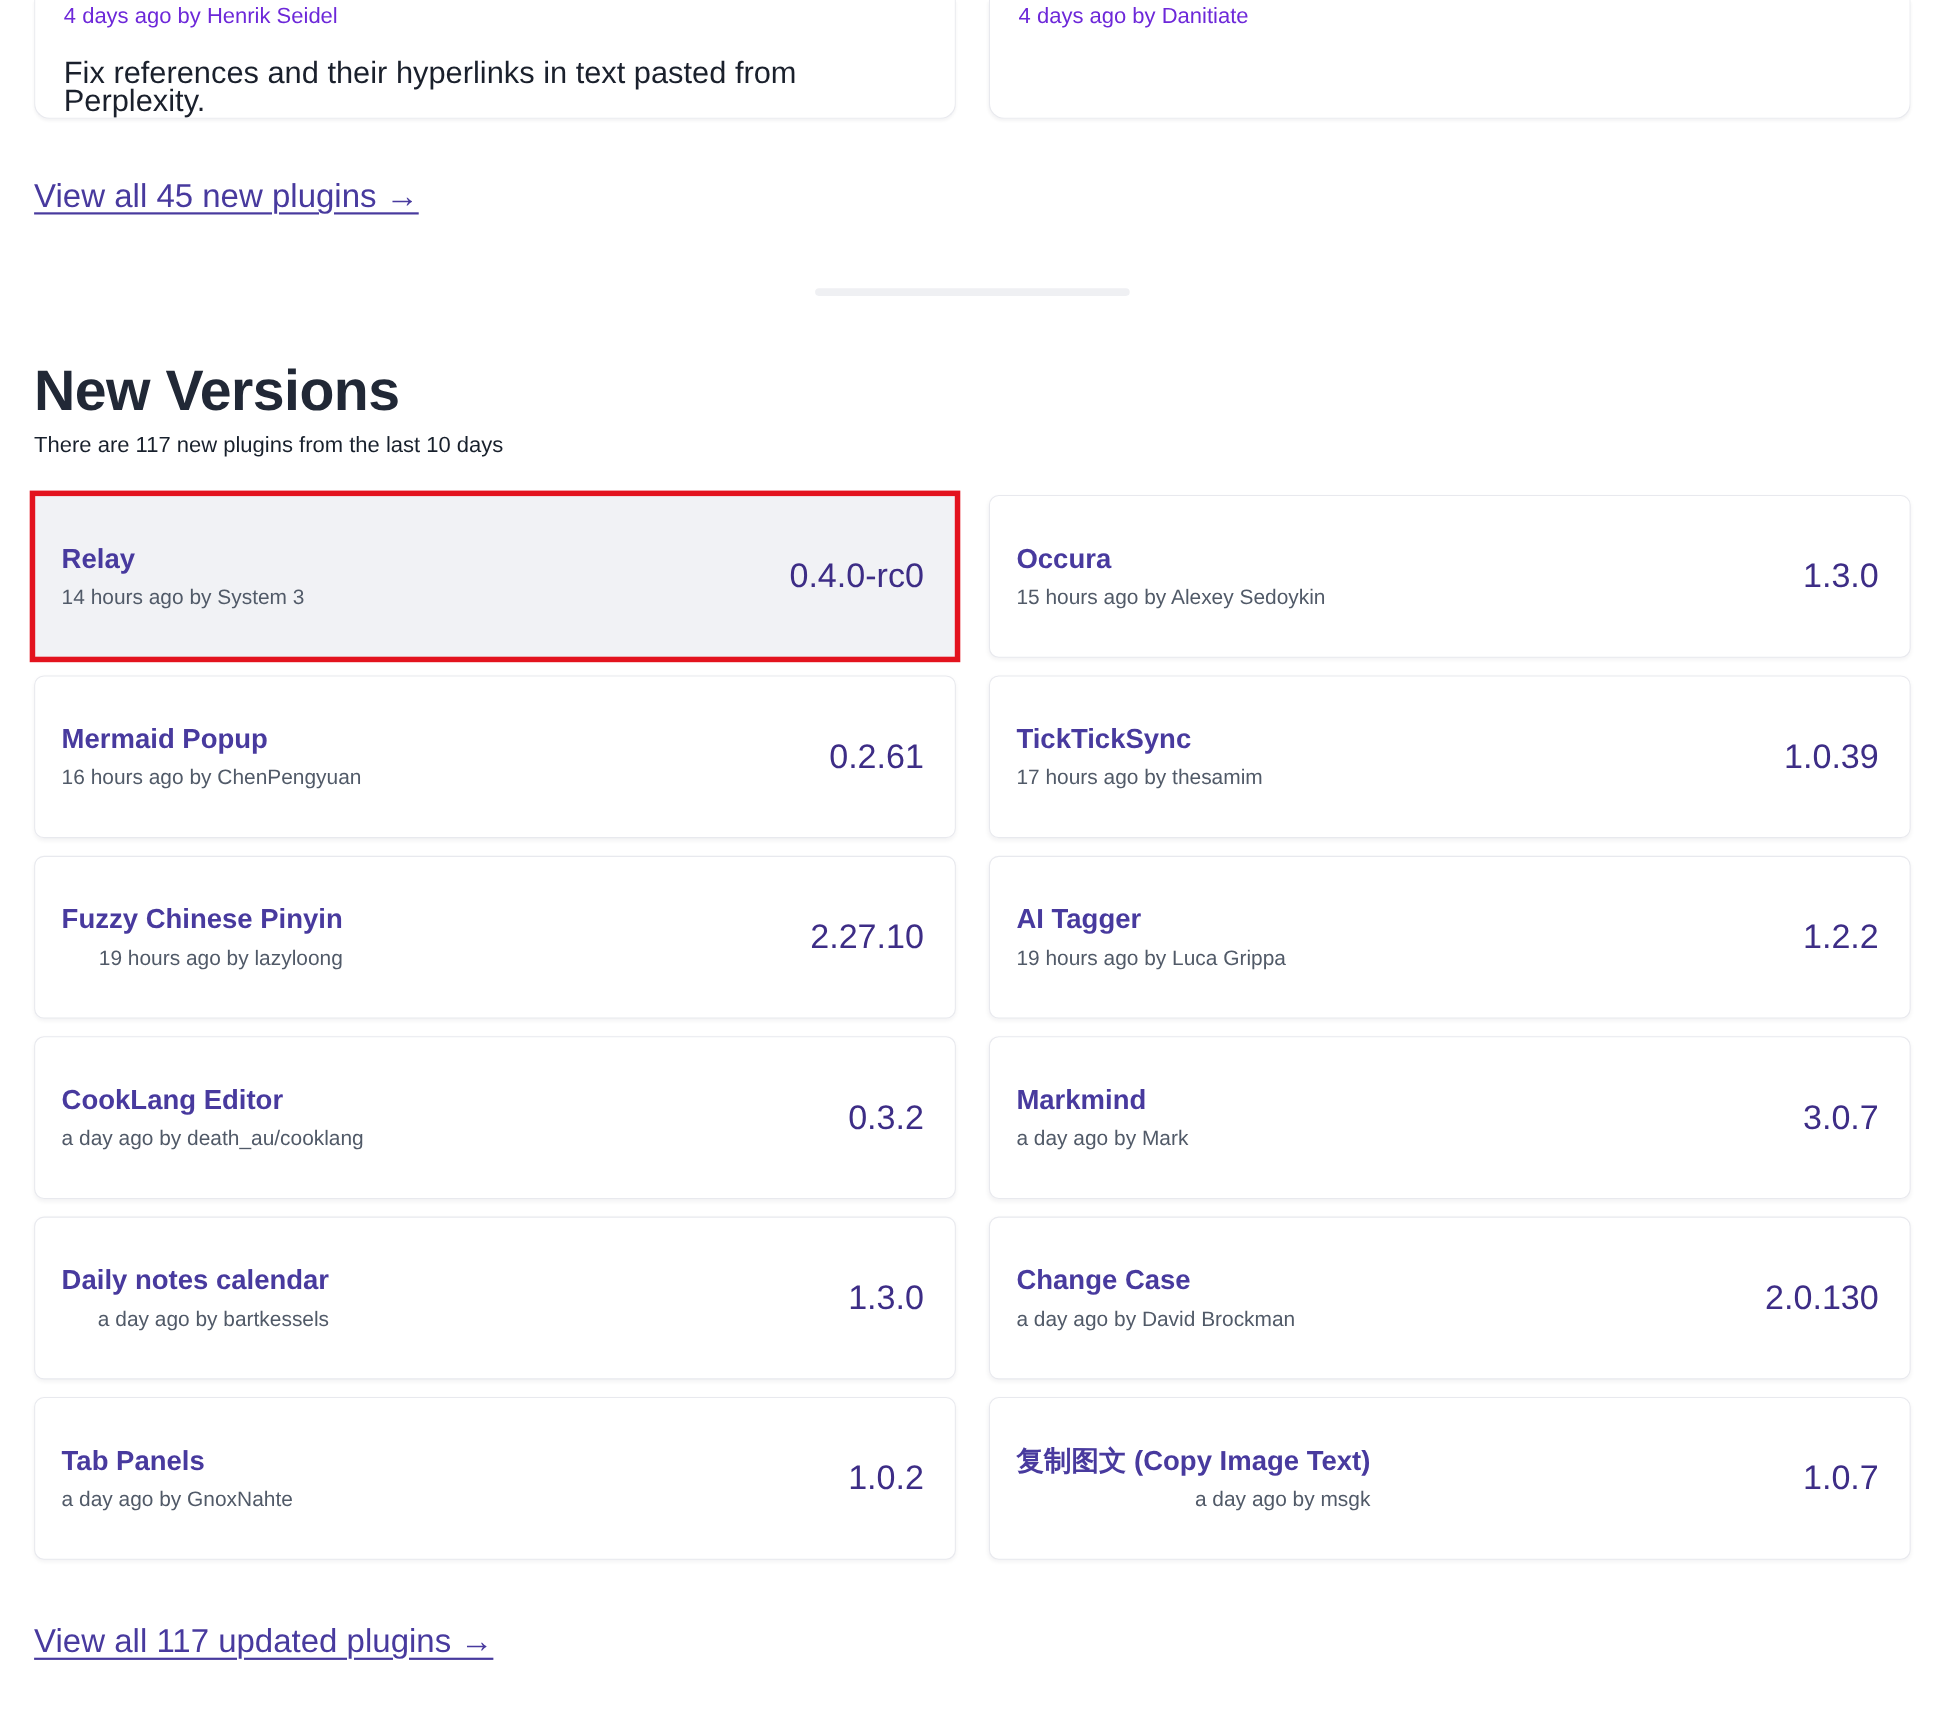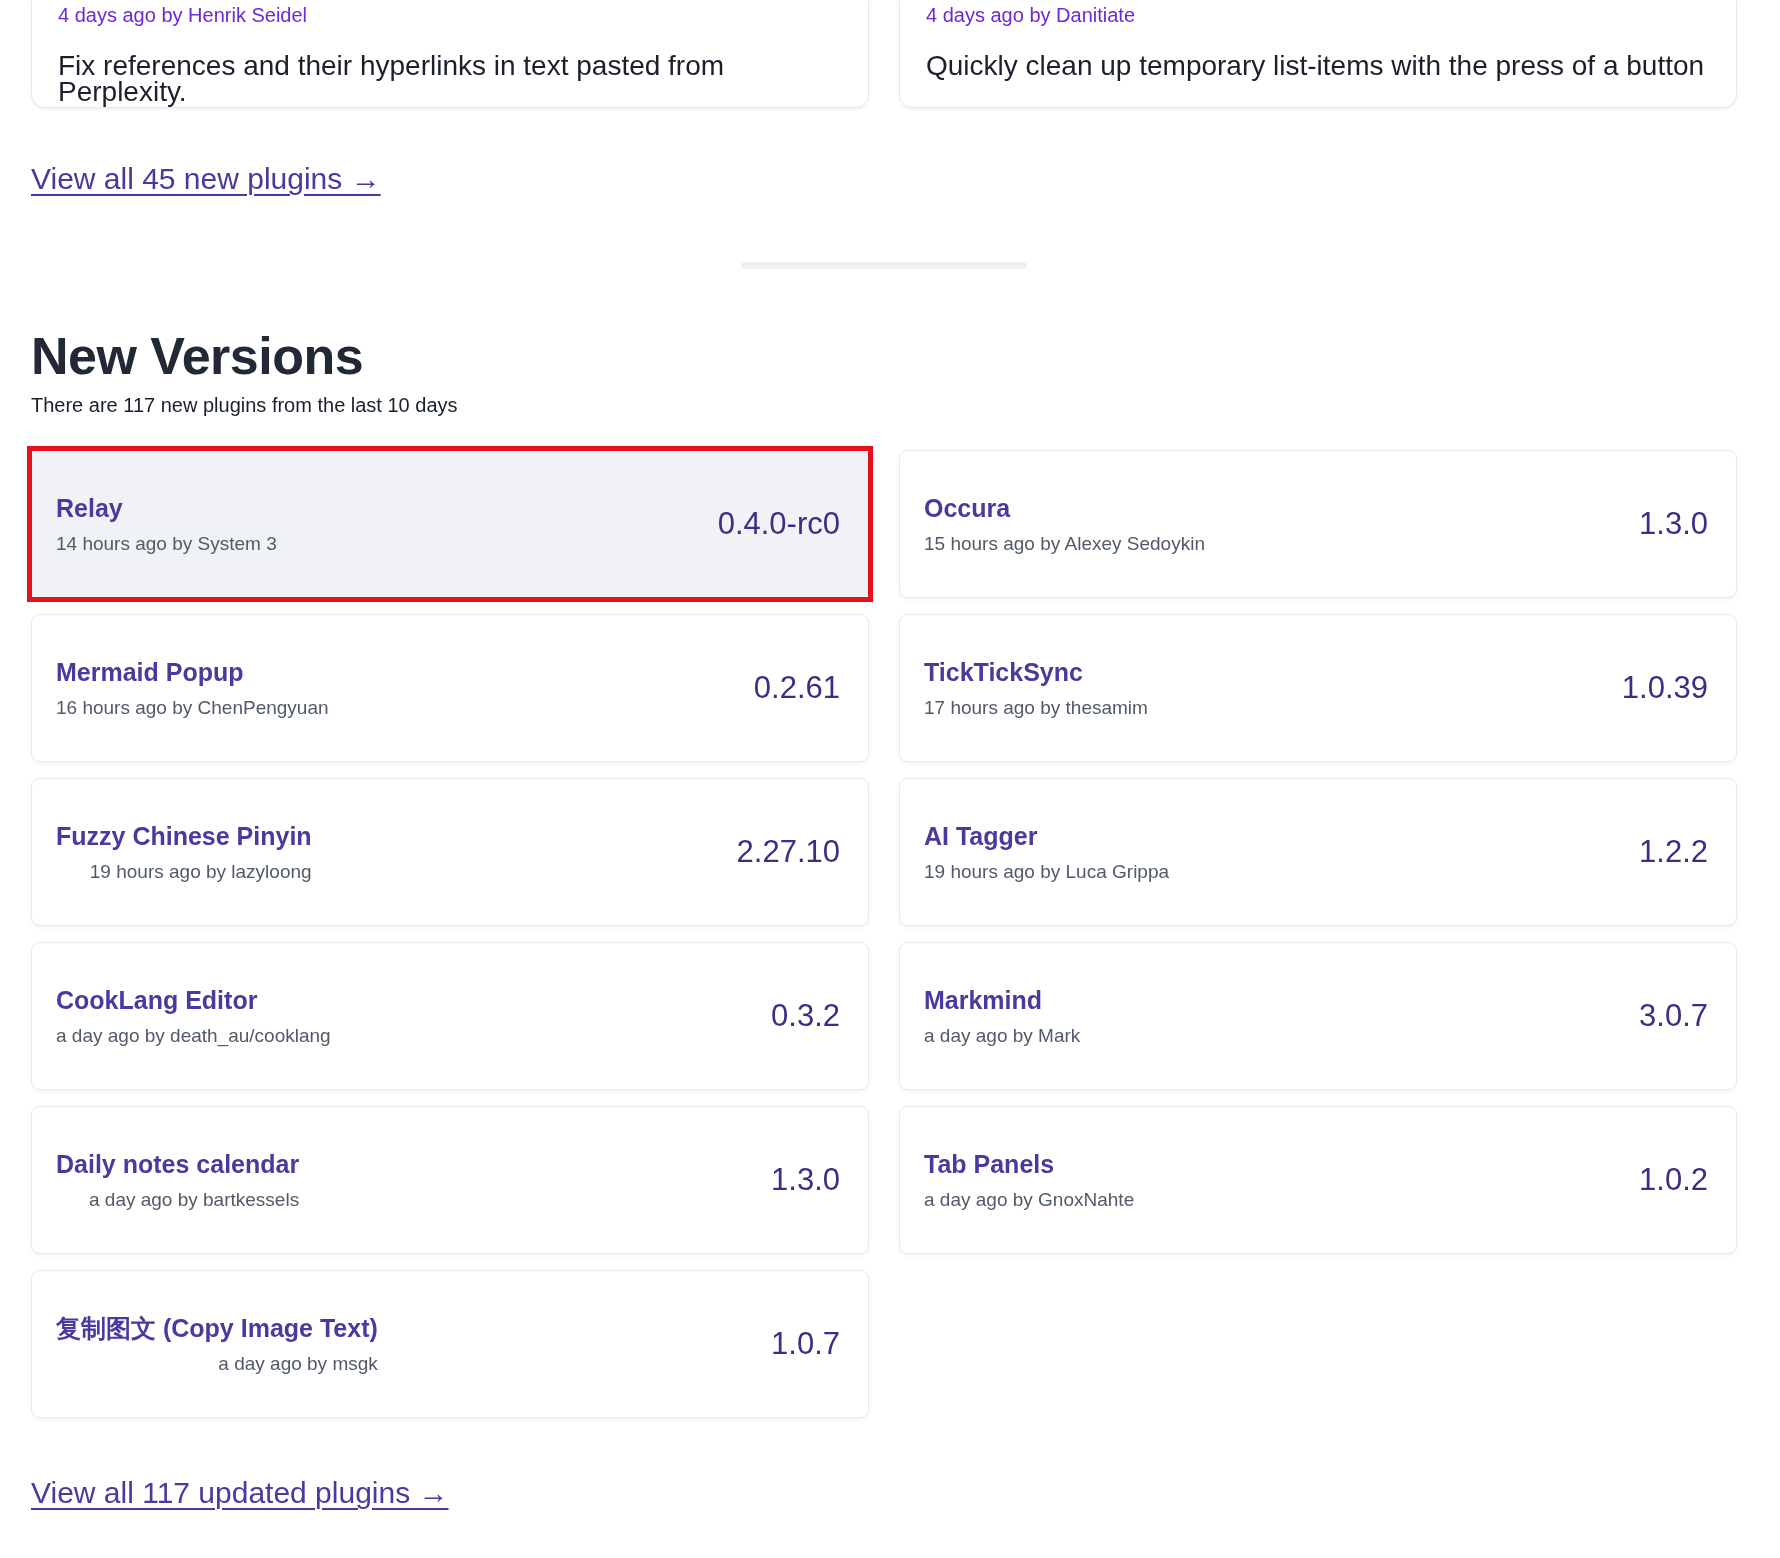--- a/index.html
+++ b/index.html
@@ -125,21 +125,20 @@
 
   <section>
     <div class="grid top-grid" id="top-cards">
   <div class="top-card">
     <div class="top-byline">4 days ago by Henrik Seidel</div>
     <div class="top-desc">Fix references and their hyperlinks in text pasted from Perplexity.</div>
   </div>
 
   <div class="top-card">
     <div class="top-byline">4 days ago by Danitiate</div>
-    <div class="top-desc">Quickly clean up temporary list-items with the press of a button</div>
   </div>
 </div>
     <a class="view-all">View all 45 new plugins →</a>
   </section>
 
   <div class="divider"></div>
 
   <section>
     <h2 class="section-title">New Versions</h2>
     <p class="section-subtitle">There are 117 new plugins from the last 10 days</p>
@@ -237,20 +236,30 @@
     <div class="card">
       <div class="info">
         <div class="plugin-name">Daily notes calendar</div>
         <div class="plugin-byline">a day ago by bartkessels</div>
       </div>
       <div class="plugin-version">1.3.0</div>
     </div>
 
   </div>
 
+  <div class="cell">
+    <div class="card">
+      <div class="info">
+        <div class="plugin-name">Change Case</div>
+        <div class="plugin-byline">a day ago by David Brockman</div>
+      </div>
+      <div class="plugin-version">2.0.130</div>
+    </div>
+
+  </div>
 
   <div class="cell">
     <div class="card">
       <div class="info">
         <div class="plugin-name">Tab Panels</div>
         <div class="plugin-byline">a day ago by GnoxNahte</div>
       </div>
       <div class="plugin-version">1.0.2</div>
     </div>
 

